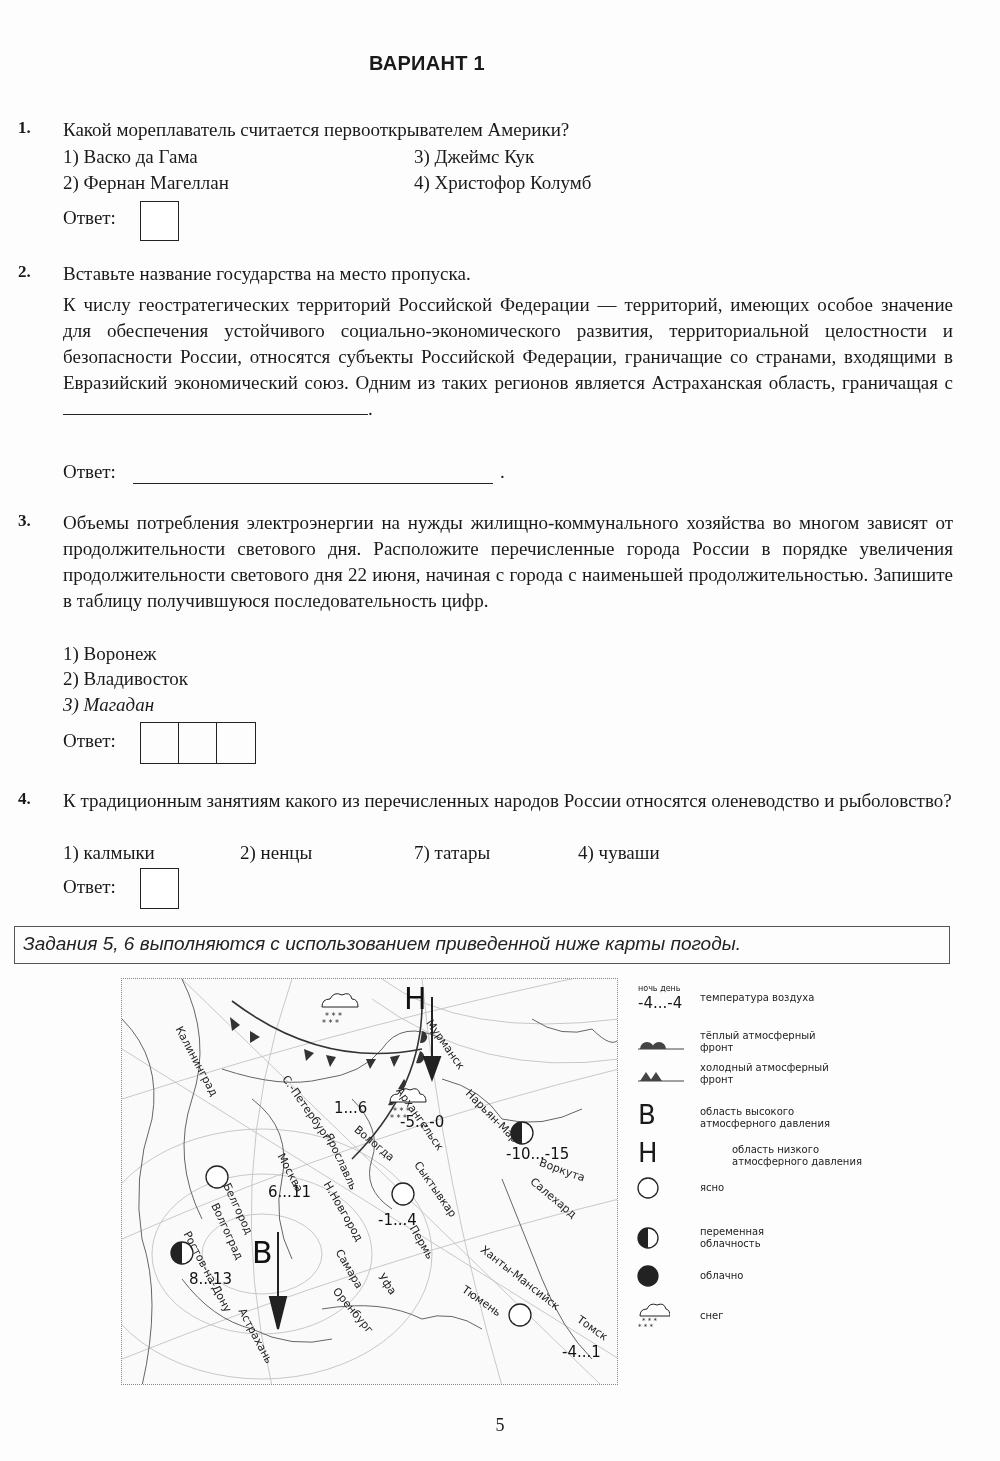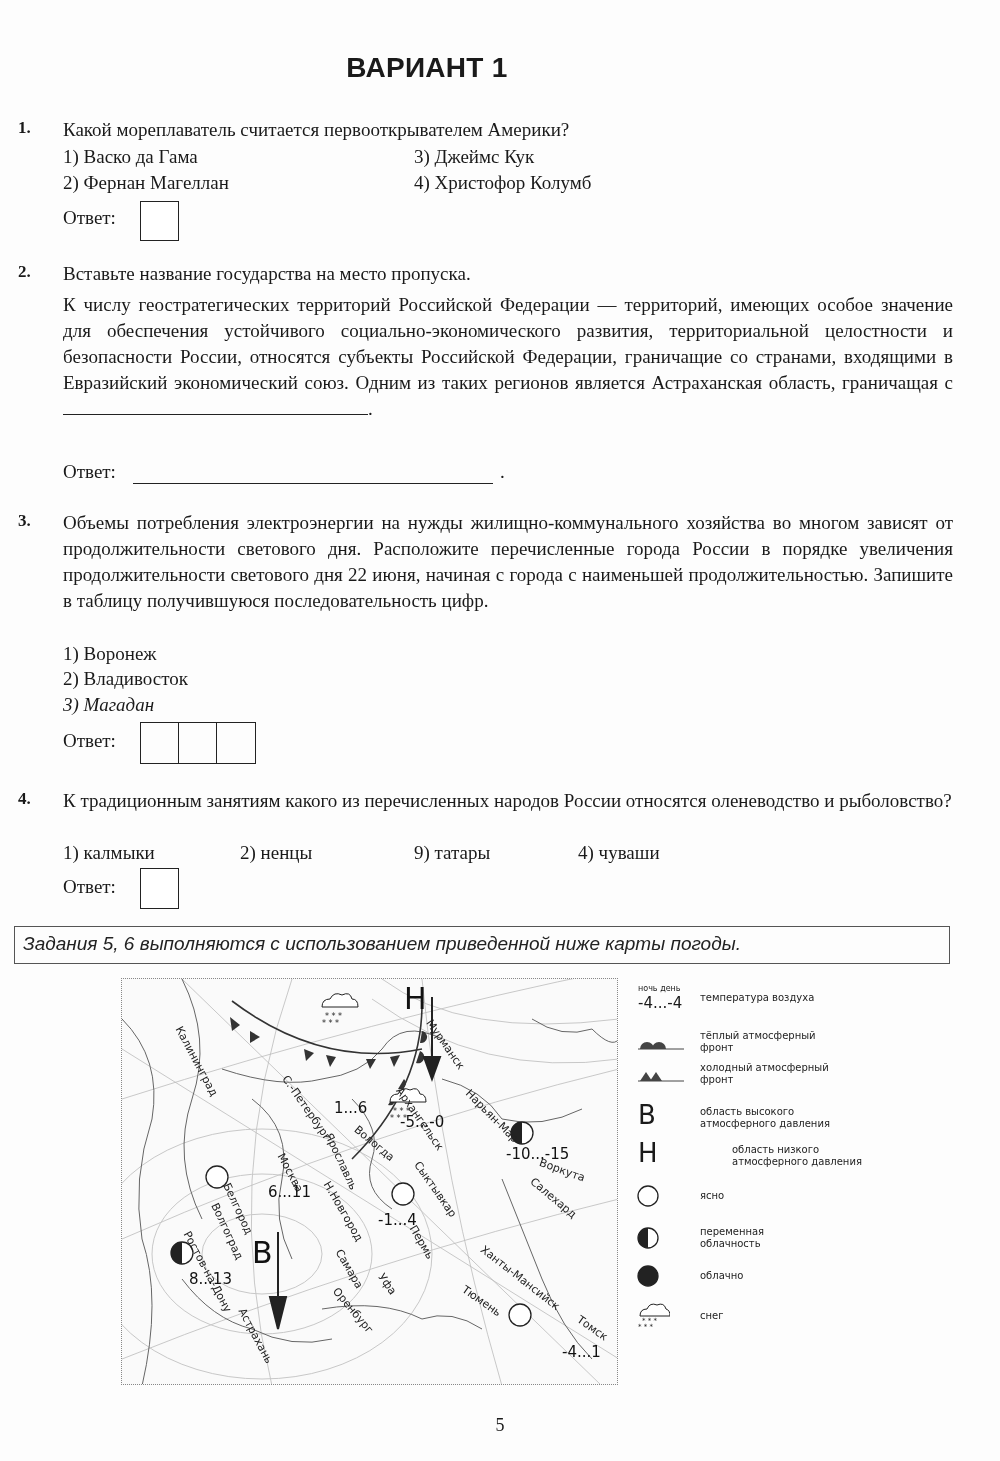--- a/index.html
+++ b/index.html
@@ -1,20 +1,20 @@
 <!DOCTYPE html>
 <html><head>
 <meta charset="utf-8">
 <style>
   * { box-sizing: border-box; margin: 0; padding: 0; }
   html, body { width: 1000px; height: 1461px; background: #fff; overflow: hidden; }
   body { position: relative; font-family: "DejaVu Serif", "Liberation Serif", serif; color: #1a1a1a; }
   .page { position: absolute; left: 0; top: 0; width: 1000px; height: 1461px; background: #fdfdfd; }
   .title { position: absolute; top: 52px; left: 0; width: 854px; text-align: center;
-           font-family: "Liberation Sans", "DejaVu Sans", sans-serif; font-weight: bold; font-size: 28px; letter-spacing: 0.3px; }
+           font-family: "Liberation Sans", "DejaVu Sans", sans-serif; font-weight: bold; font-size: 20px; letter-spacing: 0.3px; }
   .q { position: absolute; left: 0; width: 1000px; }
   .qnum { position: absolute; left: 18px; font-weight: bold; font-size: 17px; font-family: "Liberation Serif", serif; }
   .qtext { position: absolute; left: 63px; width: 890px; font-size: 19px; line-height: 26px; font-family: "Liberation Serif", serif; }
   .just { text-align: justify; text-align-last: left; }
   .opt { position: absolute; font-size: 19px; font-family: "Liberation Serif", serif; white-space: nowrap; }
   .ans-label { position: absolute; left: 63px; font-size: 19px; font-family: "Liberation Serif", serif; }
   .ans-box { position: absolute; border: 1.5px solid #222; background: #fff; }
   .ans-cells { position: absolute; display: flex; border: 1.5px solid #222; }
   .ans-cells .cell { width: 38px; height: 40px; border-right: 1.5px solid #222; }
   .ans-cells .cell:last-child { border-right: none; }
@@ -75,21 +75,21 @@
       <div class="cell"></div>
       <div class="cell"></div>
     </div>
   </div>
 
   <div class="q" style="top:788px;">
     <div class="qnum" style="top:1px;">4.</div>
     <div class="qtext just">К традиционным занятиям какого из перечисленных народов России относятся оленеводство и рыболовство?</div>
     <div class="opt" style="left:63px; top:54px;">1) калмыки</div>
     <div class="opt" style="left:240px; top:54px;">2)  ненцы</div>
-    <div class="opt" style="left:414px; top:54px;">9)  татары</div>
+    <div class="opt" style="left:414px; top:54px;">7)  татары</div>
     <div class="opt" style="left:578px; top:54px;">4)  чуваши</div>
     <div class="ans-label" style="top:88px;">Ответ:</div>
     <div class="ans-box" style="left:140px; top:80px; width:39px; height:41px;"></div>
   </div>
 
   <div class="notice">Задания 5, 6 выполняются с использованием приведенной ниже карты погоды.</div>
 
   <div class="map">
     <svg width="497" height="407" viewBox="0 0 497 407">
 
@@ -235,21 +235,21 @@
     <div class="leg-row" style="top:118px; height:36px;">
       <div class="leg-sym" style="top:0; font-size:26px; left:8px;">В</div>
       <div class="leg-text" style="top:6px; width:145px;">область высокого атмосферного давления</div>
     </div>
 
     <div class="leg-row" style="top:156px; height:36px;">
       <div class="leg-sym" style="top:0; font-size:26px; left:8px;">Н</div>
       <div class="leg-text" style="top:6px; width:145px;margin-left:32px;">область низкого атмосферного давления</div>
     </div>
 
-    <div class="leg-row" style="top:200px; height:26px;">
+    <div class="leg-row" style="top:192px; height:26px;">
       <svg class="leg-sym" style="top:2px;" width="24" height="24">
         <circle cx="12" cy="12" r="10" fill="#fff" stroke="#222" stroke-width="1.3"></circle>
       </svg>
       <div class="leg-text" style="top:8px;">ясно</div>
     </div>
 
     <div class="leg-row" style="top:242px; height:26px;">
       <svg class="leg-sym" style="top:2px;" width="24" height="24">
         <circle cx="12" cy="12" r="10" fill="#fff" stroke="#222" stroke-width="1.3"></circle>
         <path d="M 12 2 A 10 10 0 0 0 12 22 Z" fill="#222"></path>

